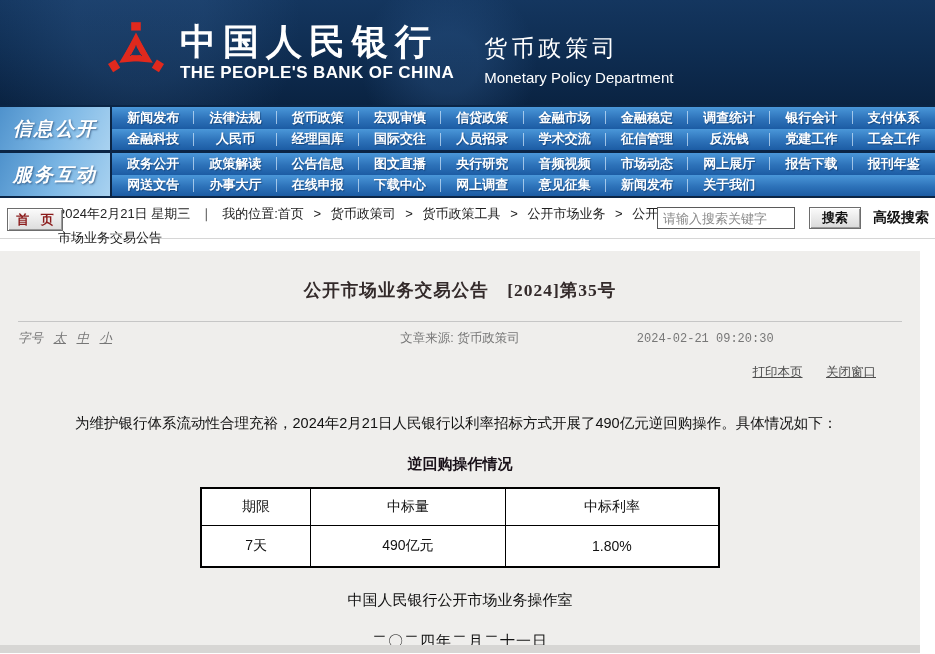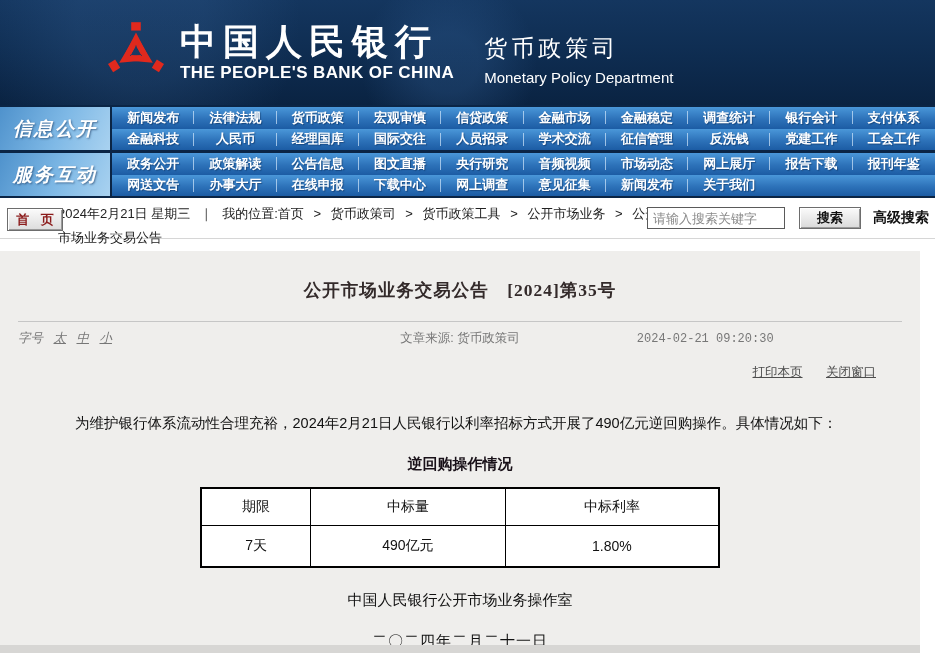--- a/index.html
+++ b/index.html
@@ -48,21 +48,21 @@
     border:1px solid #6d6d6d; box-shadow:inset 1px 1px 0 #fff, inset -1px -1px 0 #9a9a9a;
     background:linear-gradient(180deg,#fbfbfb,#dcdcdc); color:var(--home-red,#8b1b1b);
     font-weight:bold; font-size:13px; letter-spacing:4px; text-align:center; line-height:21px;
     cursor:pointer; padding-left:4px; }
   .crumb-text { margin:4px 268px 0 58px; line-height:24px; }
   .crumb-text span, .crumb-text a { margin-right:6px; color:#222; text-decoration:none; }
   .search-group { position:absolute; right:6px; top:5px; display:flex; align-items:center;padding-left:15px; }
   .search-input { width:138px; height:22px; border:1px solid #5a5a5a; padding:2px 5px;
     font-size:13px; color:#333; background:#fff; }
   .search-input::placeholder { color:#8a8a8a; }
-  .search-btn { margin-left:14px; width:62px; height:22px; border:1px solid #6d6d6d;
+  .search-btn { margin-left:14px; width:52px; height:22px; border:1px solid #6d6d6d;
     box-shadow:inset 1px 1px 0 #fff, inset -1px -1px 0 #9a9a9a;
     background:linear-gradient(180deg,#fbfbfb,#d9d9d9); font-size:13px; font-weight:bold;
     color:#111; cursor:pointer; }
   .adv-search { margin-left:12px; font-size:14px; font-weight:bold; color:#111;
     text-decoration:none; cursor:pointer; }
 
   
   .page-body { position:relative; height:414px; }
   .panel { position:absolute; left:0; top:12px; width:920px; height:394px;
     background:var(--panel-gray,#efeeec); }

